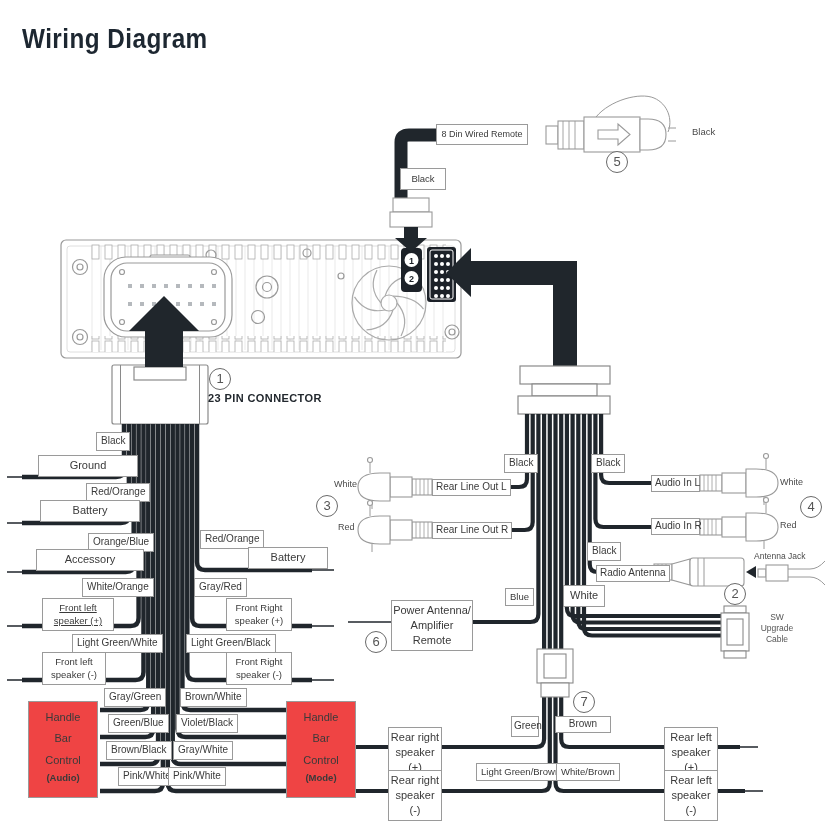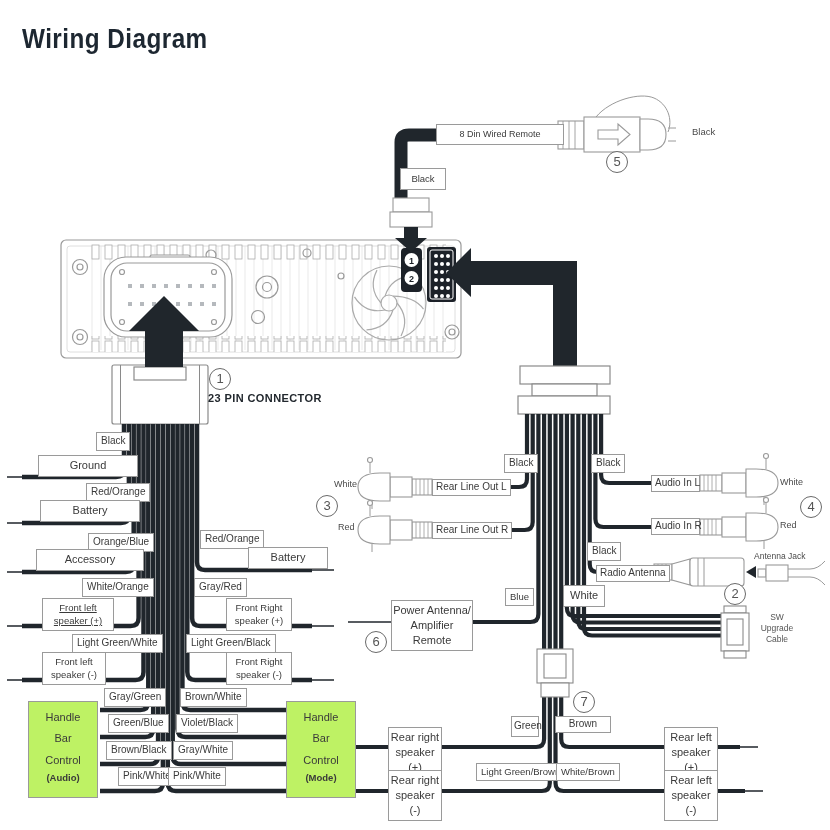--- a/index.html
+++ b/index.html
@@ -10,21 +10,21 @@
   svg{position:absolute;left:0;top:0;}
   .lbl{position:absolute;background:#fff;border:1px solid #9a9a9a;color:#3a3a3a;
        font-size:10px;line-height:1.25;padding:2px 4px;white-space:nowrap;text-align:center;box-sizing:border-box;}
   .dest{font-size:11px;padding:3px 2px;}
   .spk{font-size:9.5px;white-space:normal;line-height:1.4;padding:2px 1px;}
   .tiny{font-size:10px;padding:1px 3px;}
   .tiny2{font-size:11px;white-space:normal;line-height:1.35;padding:2px 1px;}
   .plain{position:absolute;font-size:9px;color:#4a4a4a;background:none;border:none;white-space:nowrap;}
   .callout{position:absolute;width:22px;height:22px;border:1.5px solid #6a6a6a;border-radius:50%;
            color:#555;font-size:13px;line-height:20px;text-align:center;background:#fff;box-sizing:border-box;}
-  .handle-box{position:absolute;width:70px;height:97px;border:1px solid #9a9a9a;background:#bef264;
+  .handle-box{position:absolute;width:70px;height:97px;border:1px solid #9a9a9a;background:#ef4444;
               box-sizing:border-box;text-align:center;padding-top:5px;}
   .handle-box .ht{font-size:11px;line-height:1.95;width:48px;margin:0 auto;white-space:normal;}
   .handle-box .hs{font-size:9.5px;font-weight:bold;margin-top:1px;}
   .pin-label{position:absolute;font-size:11px;font-weight:bold;color:#22282e;letter-spacing:.4px;white-space:nowrap;}
 </style>
 </head>
 <body>
 
 <div id="stage">
 
@@ -276,21 +276,21 @@
   <div class="callout" style="left:209px;top:368px;">1</div>
   <div class="callout" style="left:724px;top:583px;">2</div>
   <div class="callout" style="left:316px;top:495px;">3</div>
   <div class="callout" style="left:800px;top:496px;">4</div>
   <div class="callout" style="left:606px;top:151px;">5</div>
   <div class="callout" style="left:365px;top:631px;">6</div>
   <div class="callout" style="left:573px;top:691px;">7</div>
 
   <div class="pin-label" style="left:208px;top:392px;">23 PIN CONNECTOR</div>
 
-  <div class="lbl" style="left:436px;top:124px;width:128px;font-size:9px;padding:4px 2px;">8 Din Wired Remote</div>
+  <div class="lbl" style="left:436px;top:124px;width:92px;font-size:9px;padding:4px 2px;">8 Din Wired Remote</div>
   <div class="lbl" style="left:400px;top:168px;width:46px;font-size:9.5px;padding:4px 2px;">Black</div>
   <div class="plain" style="left:692px;top:126px;font-size:9.5px;">Black</div>
 
   <div class="lbl" style="left:96px;top:432px;">Black</div>
   <div class="lbl" style="left:86px;top:483px;">Red/Orange</div>
   <div class="lbl" style="left:88px;top:533px;">Orange/Blue</div>
   <div class="lbl" style="left:200px;top:530px;">Red/Orange</div>
   <div class="lbl" style="left:82px;top:578px;">White/Orange</div>
   <div class="lbl" style="left:194px;top:578px;">Gray/Red</div>
   <div class="lbl" style="left:72px;top:634px;">Light Green/White</div>

